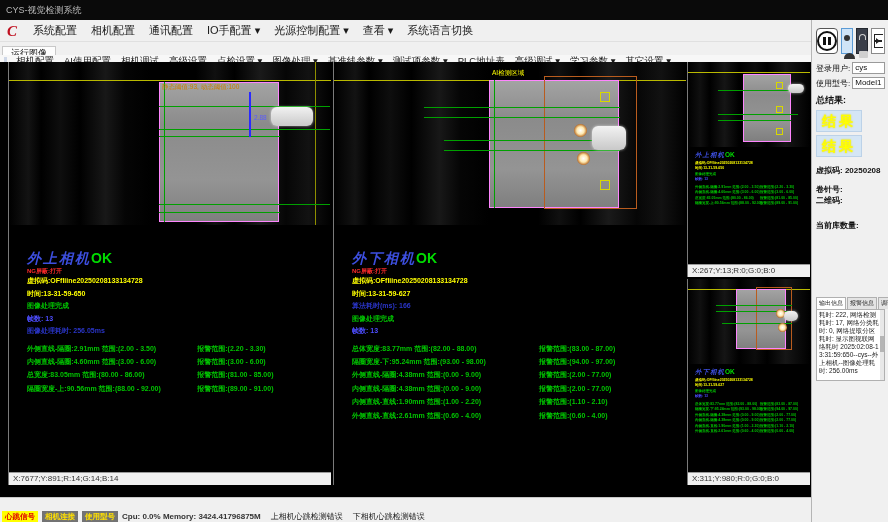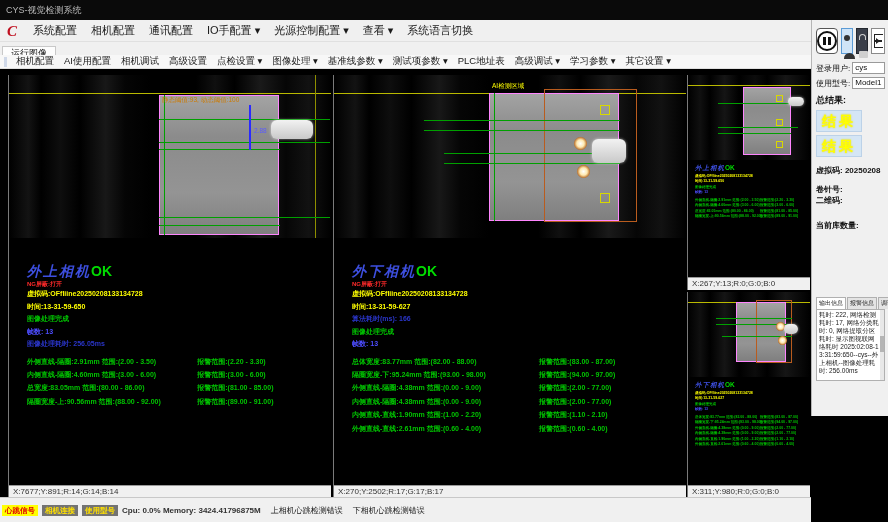--- a/index.html
+++ b/index.html
@@ -12,21 +12,21 @@
   .menubar { position:absolute; left:0; top:20px; width:811px; height:22px; background:#f0f0f0; display:flex; align-items:center; gap:2px; border-bottom:1px solid #e0e0e0; }
   .logo { width:18px; height:16px; margin:0 4px 0 3px; color:#c01020; font:italic bold 15px "Liberation Serif", serif; line-height:16px; text-align:center; }
   .menu-item { font-size:11px; color:#1a1a1a; padding:2px 6px; cursor:default; }
   .tabrow { position:absolute; left:0; top:42px; width:811px; height:13px; background:#f0f0f0; }
   .tab { display:inline-block; margin-left:2px; height:13px; padding:0 8px; background:#fdfdfd; border:1px solid #c8c8c8; border-bottom:none; font-size:9px; line-height:12px; color:#222; }
   .toolbar { position:absolute; left:0; top:55px; width:811px; height:14px; background:#f7f7f7; display:flex; align-items:center; border-bottom:1px solid #dfdfdf; }
   .toolbar:before { content:""; width:3px; height:10px; background:#cfd8e8; margin:0 4px; }
   .tool-item { font-size:9.5px; color:#1a1a1a; padding:0 5px; white-space:nowrap; }
 
   
-  .main { position:absolute; left:0; top:75px; width:811px; height:428px; background:#000; }
+  .main { position:absolute; left:0; top:62px; width:811px; height:428px; background:#000; }
   .cam-panel { position:absolute; top:0; background:#000; border-left:1px solid #7a7a7a; }
   #panel-left { left:8px; width:323px; height:423px; }
   #panel-mid  { left:333px; width:353px; height:423px; border-left:1px solid #7a7a7a; }
   .cam-image { position:relative; width:100%; height:163px; overflow:hidden; background:
       linear-gradient(90deg,#000 0%,#131313 6%,#000 10%,#0e0e0e 16%,#000 22%,#181818 30%,#050505 36%,#000 44%,#000 58%,#101010 64%,#000 70%,#1a1a1a 78%,#060606 86%,#121212 93%,#000 100%); }
   .hline-y { position:absolute; left:0; right:0; height:1px; background:#b9b900; }
   .vline-y { position:absolute; top:0; bottom:0; width:1px; background:#8f8f00; }
   .gline   { position:absolute; height:1px; background:#00a000; }
   .gvline  { position:absolute; width:1px; background:#00a000; }
   .block   { position:absolute; background:linear-gradient(180deg,#a3a3a3,#8b8b8b 30%,#949494 70%,#7f7f7f); border:1px solid #ff85ff; }
@@ -60,21 +60,21 @@
   .mini-image { position:relative; width:100%; height:85px; overflow:hidden; background:
       linear-gradient(90deg,#000 0%,#101010 10%,#000 18%,#151515 30%,#000 42%,#0c0c0c 55%,#000 65%,#161616 80%,#000 100%); }
   .mini-textwrap { position:absolute; left:0; top:88px; width:123px; overflow:hidden; }
   .mini-inner { width:246px; transform:scale(0.5); transform-origin:top left; padding-left:14px; }
   .mini-inner .cam-title { font-size:13px; }
   .mini-inner .cam-ok { font-size:13px; }
   .mini-inner .ln { line-height:11px; }
   .mini-inner .meas-row { line-height:11px; }
 
   
-  .ctrl { position:absolute; left:811px; top:20px; width:77px; height:396px; background:#f0f0f0; border-left:1px solid #b5b5b5; padding:4px 3px 0 4px; }
+  .ctrl { position:absolute; left:811px; top:20px; width:77px; height:502px; background:#f0f0f0; border-left:1px solid #b5b5b5; padding:4px 3px 0 4px; }
   .btn-row { display:flex; gap:3px; align-items:center; margin:4px 0 8px 0; }
   .btn { height:26px; background:#fff; border:1px solid #8a8a8a; display:flex; align-items:center; justify-content:center; }
   .btn-pause { width:26px; border-radius:4px; border:1px solid #555; }
   .pause-circle { width:20px; height:20px; border:2.5px solid #111; border-radius:50%; display:flex; align-items:center; justify-content:center; gap:2.5px; }
   .pause-circle i { display:block; width:3px; height:8px; background:#111; }
   .btn-user { width:16px; background:#cfe4f7; border-color:#5b9bd5; }
   .user-head { width:6px; height:6px; border-radius:50%; background:#333; position:relative; top:-3px; }
   .user-body { position:absolute; width:11px; height:6px; border-radius:6px 6px 0 0; background:#333; margin-top:9px; }
   .btn-lock { width:16px; background:#3a3f4a; border-color:#23272e; position:relative; }
   .lock-shackle { width:7px; height:6px; border:1.5px solid #cfcfcf; border-bottom:none; border-radius:4px 4px 0 0; position:relative; top:-4px; }
@@ -90,21 +90,21 @@
   .result-box { width:46px; height:22px; background:#d5e6f5; border:1px solid #bcd2e8; color:#ffff00; font:bold 14px "Liberation Serif", serif; text-align:center; line-height:21px; letter-spacing:3px; text-shadow:0 0 2px #e8d800; margin:3px 0; }
   .plain-lbl { font-size:8px; font-weight:bold; color:#111; margin:8px 0 0 0; white-space:nowrap; }
   .info-tabs { display:flex; gap:1px; margin-top:66px; }
   .info-tab { font-size:6px; background:#e4e4e4; border:1px solid #b0b0b0; border-bottom:none; padding:1px 2px; white-space:nowrap; color:#222; }
   .info-tab.active { background:#fff; }
   .info-box { position:relative; width:69px; height:72px; background:#fff; border:1px solid #b0b0b0; font-size:6.5px; color:#222; padding:1px 5px 1px 2px; line-height:8px; word-break:break-all; }
   .info-scroll { position:absolute; right:0; top:0; bottom:0; width:4px; background:#e8e8e8; }
   .info-thumb { position:absolute; right:0; top:26px; width:4px; height:16px; background:#b5b5b5; }
 
   
-  .statusbar { position:absolute; left:0; top:497px; width:811px; height:25px; background:#f0f0f0; border-top:1px solid #c8c8c8; display:flex; align-items:center; padding:1px 0 0 2px; gap:4px; }
+  .statusbar { position:absolute; left:0; top:497px; width:811px; height:25px; background:#f0f0f0; border-top:1px solid #c8c8c8; display:flex; align-items:flex-end; padding:1px 0 0 2px; gap:4px; }
   .badge { font-size:7.5px; font-weight:bold; padding:1px 3px; line-height:9px; }
   .badge-heart { background:#ffff00; color:#e00000; }
   .badge-red { background:#737373; color:#ffe000; }
   .sb-text { font-size:8px; color:#333; line-height:11px;font-weight:bold; }
   .sb-err { font-size:8px; color:#222; line-height:11px; margin-left:6px; }
 </style>
 </head>
 <body>
 
 <div id="stage">
@@ -241,21 +241,20 @@
           <div class="meas-row">
               <span class="meas-val">内侧直线-直线:1.90mm 范围:(1.00 - 2.20)</span>
               <span class="meas-alm">报警范围:(1.10 - 2.10)</span>
             </div>
           <div class="meas-row">
               <span class="meas-val">外侧直线-直线:2.61mm 范围:(0.60 - 4.00)</span>
               <span class="meas-alm">报警范围:(0.60 - 4.00)</span>
             </div>
         </div>
       </div>
-      <div class="coordbar">X:270;Y:2502;R:17;G:17;B:17</div>
     </div>
 
     <div class="mini-panel" id="mini-top">
       <div class="mini-image">
         <div class="hline-y" style="top:10px"></div>
         <div class="block" style="left:55px; top:12px; width:48px; height:68px;"></div>
         <div class="gline" style="left:30px; top:28px; width:80px;"></div>
         <div class="gline" style="left:30px; top:52px; width:80px;"></div>
         <div class="gline" style="left:30px; top:58px; width:73px;"></div>
         <div class="det-box" style="left:88px; top:20px; width:7px; height:7px;"></div>

